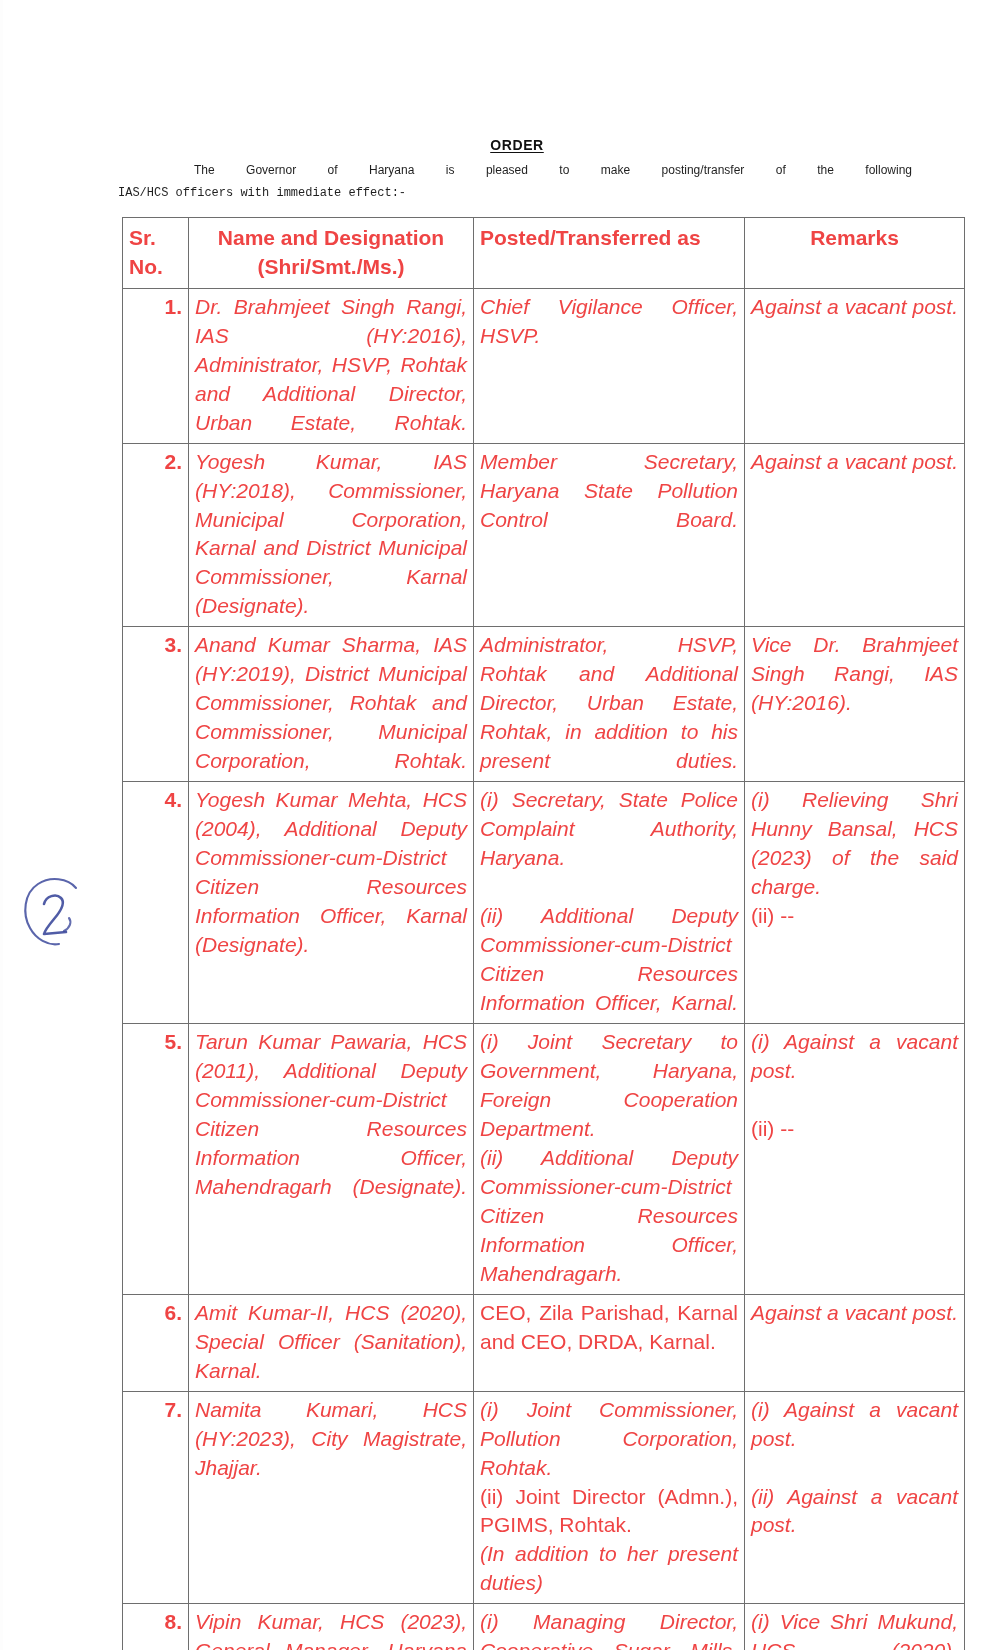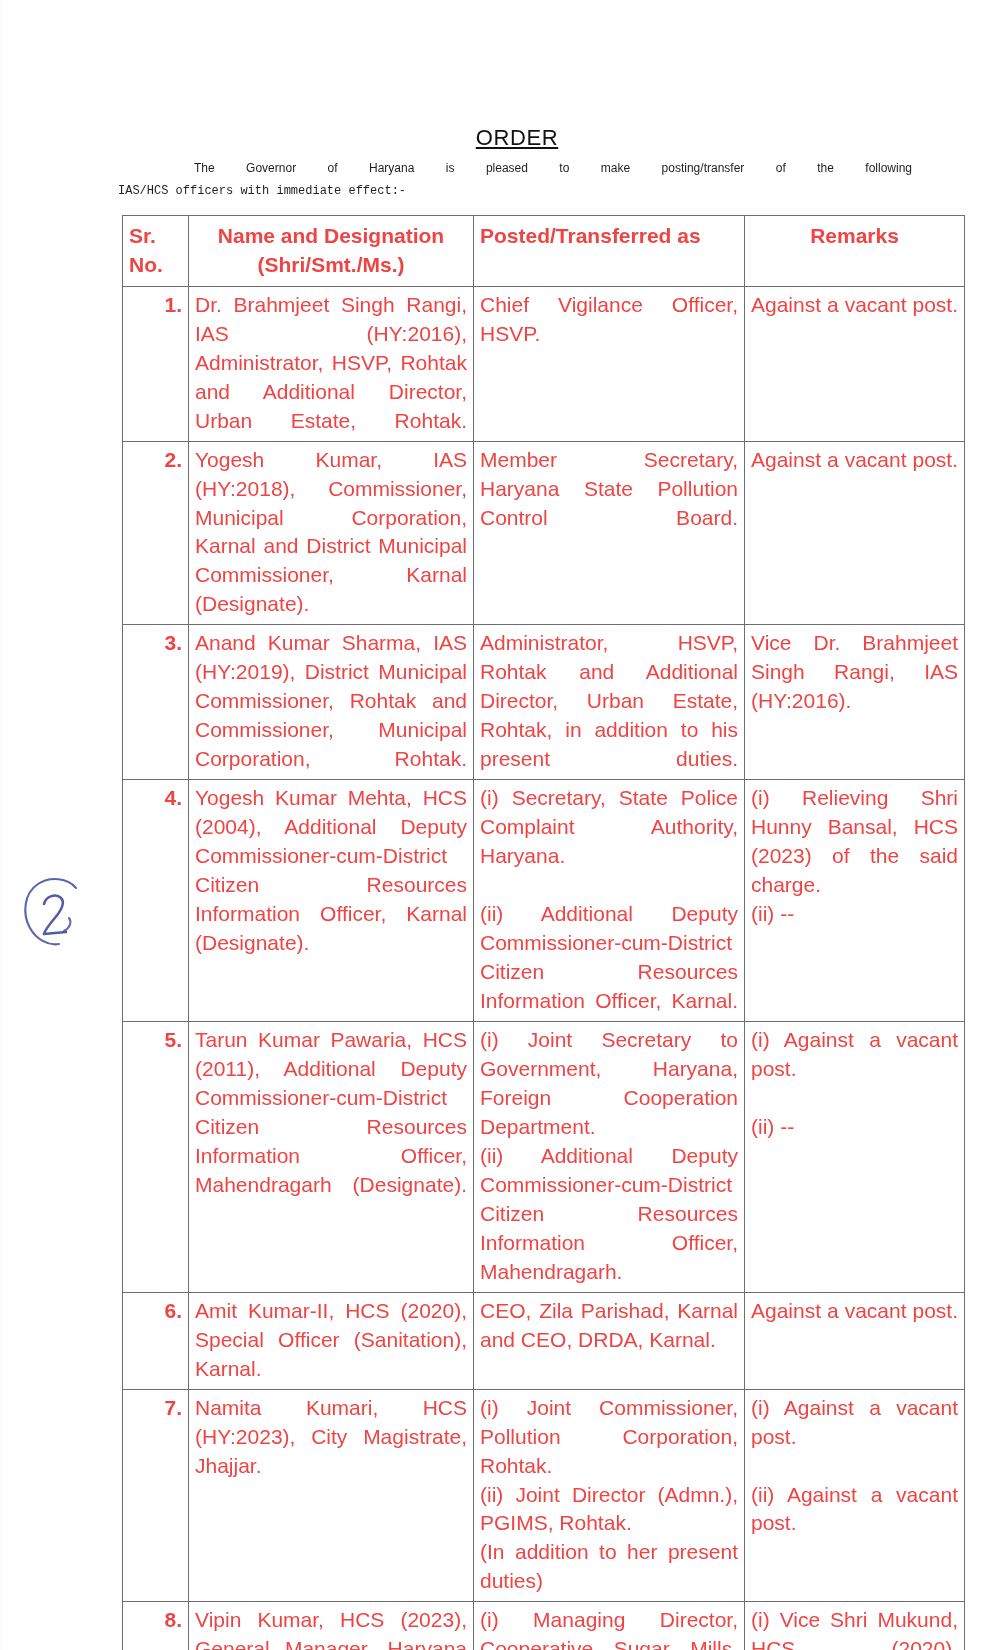--- a/index.html
+++ b/index.html
@@ -21,26 +21,26 @@
     box-sizing: border-box;
   }
   .doc-body {
     position: absolute;
     left: 122px;
     top: 125px;
     width: 790px;
   }
   .order-title {
     text-align: center;
-    font-size: 22px;
-    font-weight: normal;
+    font-size: 14px;
+    font-weight: bold;
     letter-spacing: 0.6px;
     text-decoration: underline;
     text-underline-offset: 2px;
-    margin: 0 0 6px 0;
+    margin: 12px 0 6px 0;
     color: #111;
   }
   .intro {
     font-size: 12px;
     line-height: 1.95;
     color: #1f1f1f;
     margin: 0;
   }
   .intro .line-1 {
     display: block;
@@ -96,20 +96,21 @@
     padding-right: 10px;
   }
   .just {
     text-align: justify;
     text-align-last: left;
     hyphens: none;
     margin: 0;
   }
   .just.jl {
     text-align-last: justify;
+    font-style: italic;
   }
   .para + .para {
     margin-top: 0;
   }
   .blank-line {
     display: block;
     height: 1.38em;
   }
   .footer-note {
     position: absolute;

